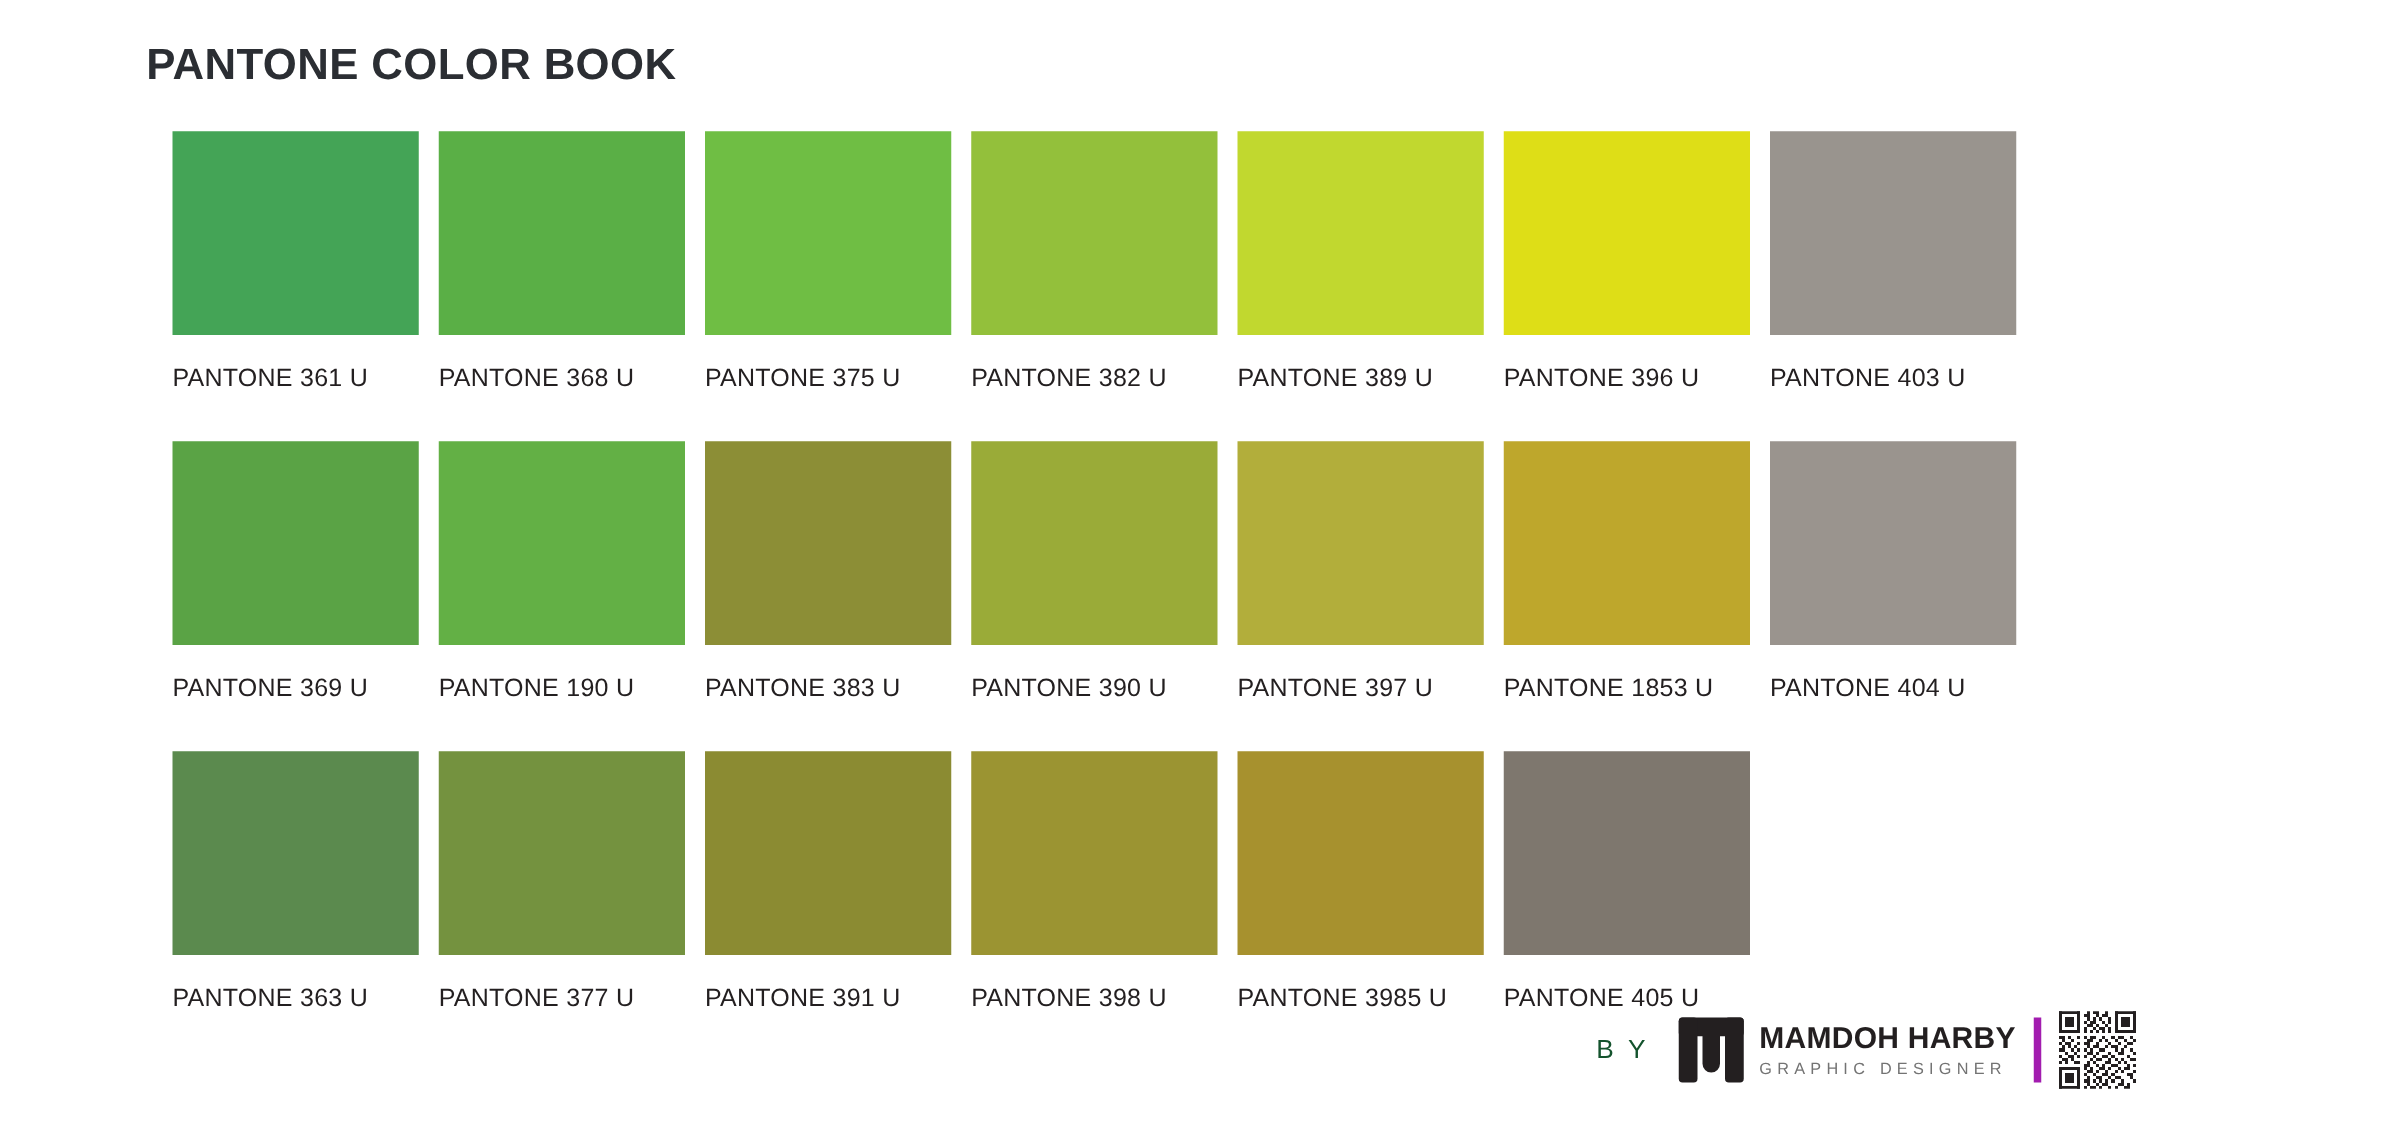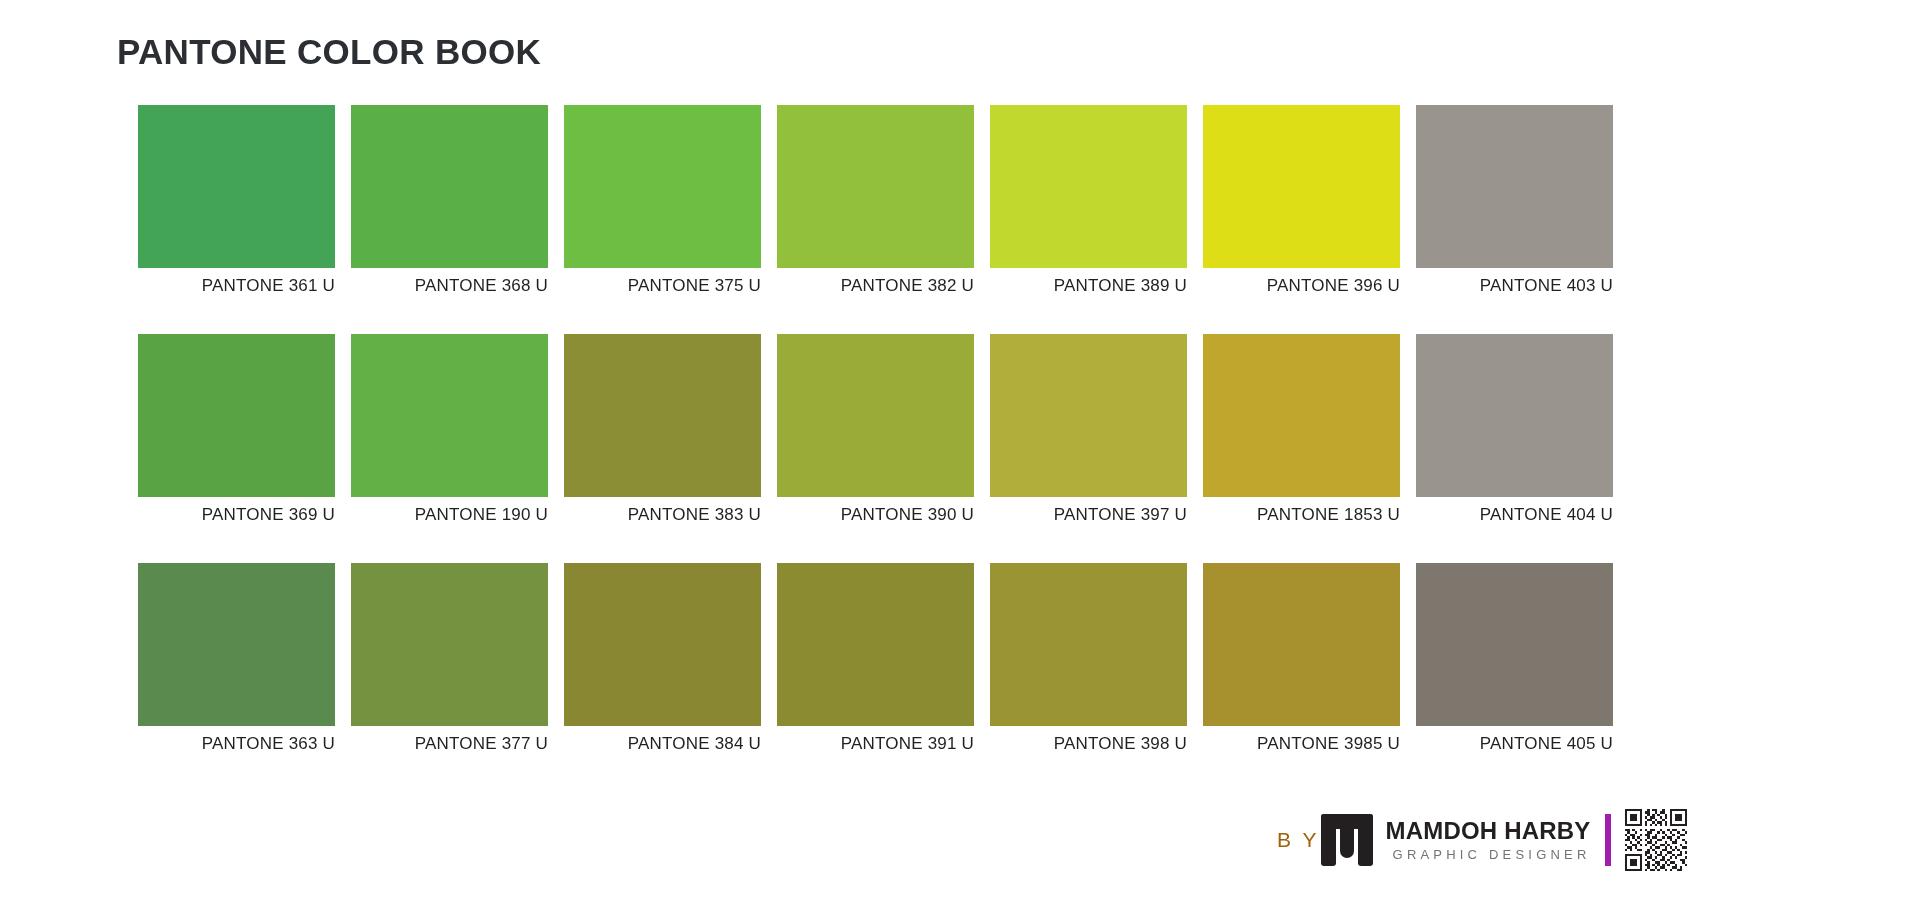--- a/index.html
+++ b/index.html
@@ -13,21 +13,20 @@
     font-family: "Liberation Sans", sans-serif;
     overflow: hidden;
     position: relative;
   }
 
   .page {
     position: relative;
     width: 1920px;
     height: 844px;
     box-sizing: border-box;
-    text-align: right;
   }
 
   
   .page-title {
     position: absolute;
     left: 117px;
     top: 32px;
     font-size: 35px;
     font-weight: bold;
     letter-spacing: 0.3px;
@@ -57,42 +56,42 @@
     flex-direction: column;
   }
 
   .swatch {
     width: 197px;
     height: 163px;
     display: block;
   }
 
   .cell-label {
-    margin-top: 8px;
-    font-size: 17px;
+    margin-top: 24px;
+    font-size: 20px;
     color: #231f20;
     letter-spacing: 0.2px;
     white-space: nowrap;
   }
 
   
   .footer {
     position: absolute;
     left: 1277px;
     top: 808px;
     display: flex;
     align-items: center;
     height: 64px;
   }
 
   .by-text {
     font-size: 21px;
     letter-spacing: 3px;
-    color: #a16207;
-    margin-right: 2px;
+    color: #14532d;
+    margin-right: 24px;
   }
 
   .logo-mark {
     width: 52px;
     height: 52px;
     position: relative;
     margin-right: 12px;
   }
   .logo-mark .bar-left,
   .logo-mark .bar-right {
@@ -227,24 +226,20 @@
     </div>
 
     <div class="row">
       <div class="cell">
         <span class="swatch" style="background-color: rgb(91, 138, 78);"></span>
         <span class="cell-label">PANTONE 363 U</span>
       </div>
       <div class="cell">
         <span class="swatch" style="background-color: rgb(116, 146, 63);"></span>
         <span class="cell-label">PANTONE 377 U</span>
-      </div>
-      <div class="cell">
-        <span class="swatch" style="background-color: rgb(138, 135, 51);"></span>
-        <span class="cell-label">PANTONE 384 U</span>
       </div>
       <div class="cell">
         <span class="swatch" style="background-color: rgb(139, 139, 50);"></span>
         <span class="cell-label">PANTONE 391 U</span>
       </div>
       <div class="cell">
         <span class="swatch" style="background-color: rgb(155, 148, 50);"></span>
         <span class="cell-label">PANTONE 398 U</span>
       </div>
       <div class="cell">

